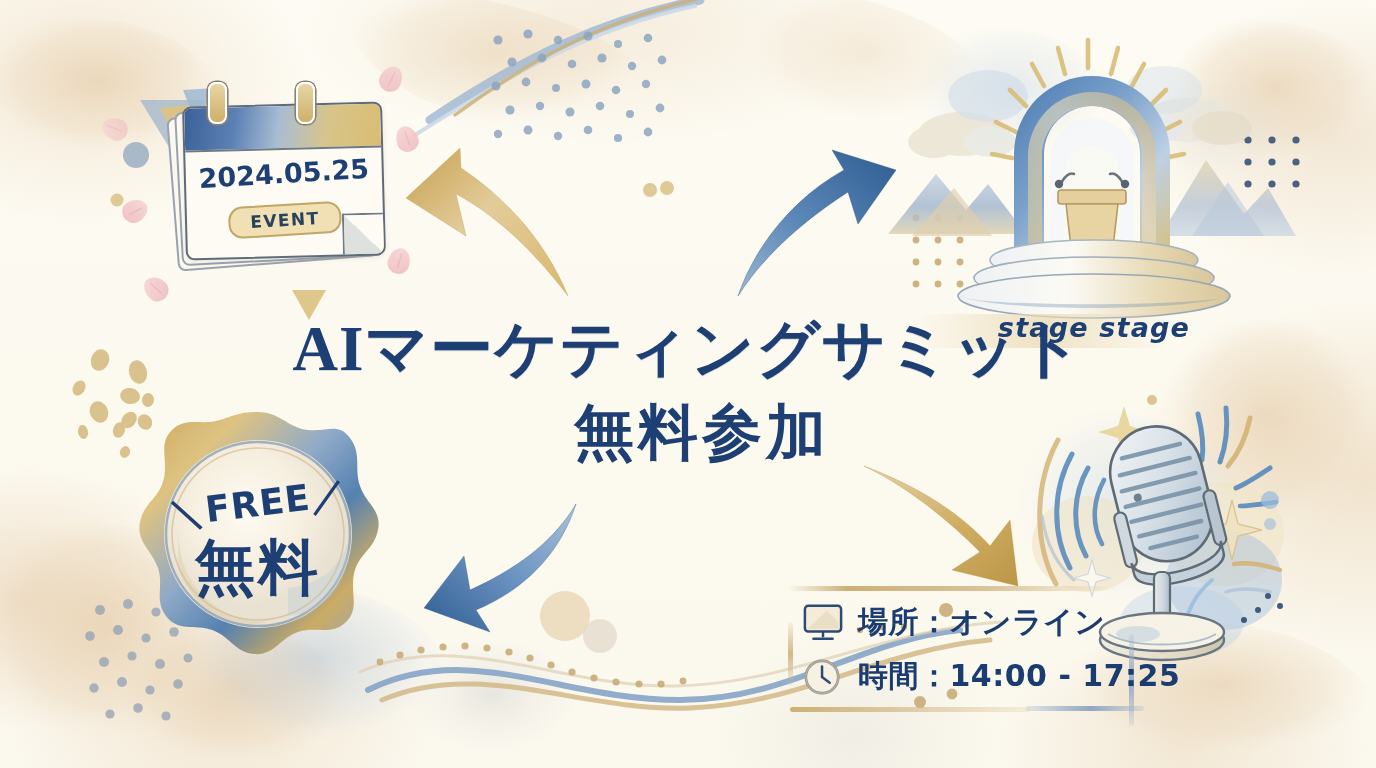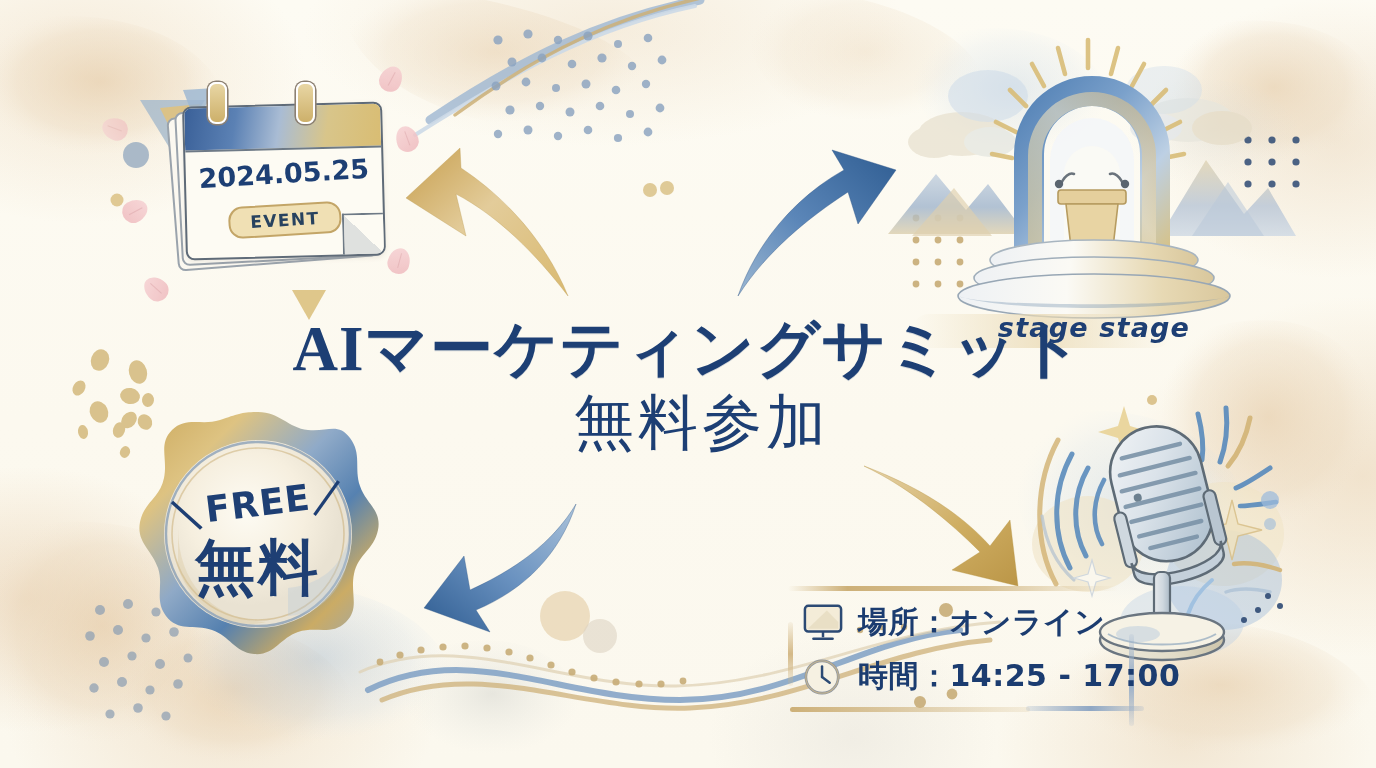--- a/index.html
+++ b/index.html
@@ -36,21 +36,21 @@
     position:absolute;left:0;right:0;top:316px;text-align:center;
     color:#1d3f74;
   }
   .hl1{
     font-family:Liberation Serif, serif;
     font-size:63px;font-weight:700;letter-spacing:1px;line-height:1.06;
     text-shadow:0 1px 0 rgba(29,63,116,.18);
   }
   .hl2{
     font-family:"DejaVu Sans", sans-serif;
-    font-size:60px;font-weight:400;letter-spacing:4px;line-height:1.12;margin-top:6px;padding-left:28px;
+    font-size:60px;font-weight:700;letter-spacing:4px;line-height:1.12;margin-top:16px;padding-left:28px;
   }
 
   
   #calendar{left:168px;top:96px;width:218px;height:180px;}
   .cal-stack{position:absolute;left:4px;top:14px;width:198px;height:150px;border:2px solid #9aa3ac;
     border-radius:8px;background:#fbf8f0;transform:rotate(-4.5deg);}
   .cal-stack2{position:absolute;left:10px;top:11px;width:198px;height:150px;border:2px solid #9aa3ac;
     border-radius:8px;background:#fdfbf4;transform:rotate(-3deg);}
   .cal-body{position:absolute;left:16px;top:8px;width:196px;height:150px;border:2.4px solid #5f6b78;
     border-radius:9px;background:#fdfbf3;overflow:hidden;transform:rotate(-1.5deg);
@@ -601,17 +601,17 @@
       <span class="info-text">場所：オンライン</span>
     </div>
 
     <div class="info-row r2">
       <svg class="ico" viewBox="0 0 44 42">
         <circle cx="21" cy="21" r="17" fill="#f6f1e2" stroke="#8b93a0" stroke-width="2.8"></circle>
         <circle cx="21" cy="21" r="17" fill="none" stroke="#cbb98e" stroke-width="1.4" opacity=".8"></circle>
         <line x1="21" y1="21" x2="21" y2="10" stroke="#2c4a74" stroke-width="2.6" stroke-linecap="round"></line>
         <line x1="21" y1="21" x2="29" y2="27" stroke="#2c4a74" stroke-width="2.6" stroke-linecap="round"></line>
       </svg>
-      <span class="info-text">時間：14:25 - 17:00</span>
+      <span class="info-text">時間：14:00 - 17:25</span>
     </div>
   </div>
 
 </div>
 
 </body></html>

